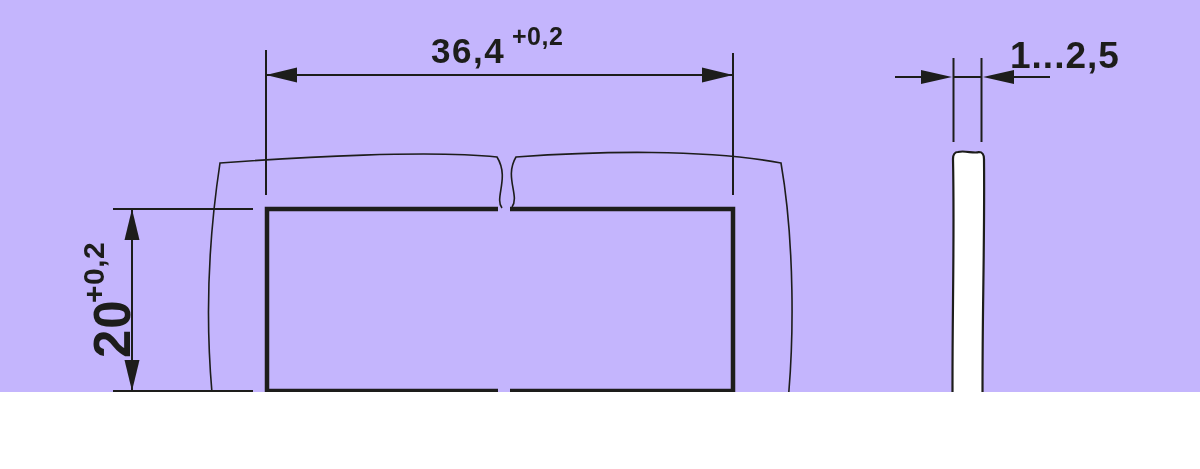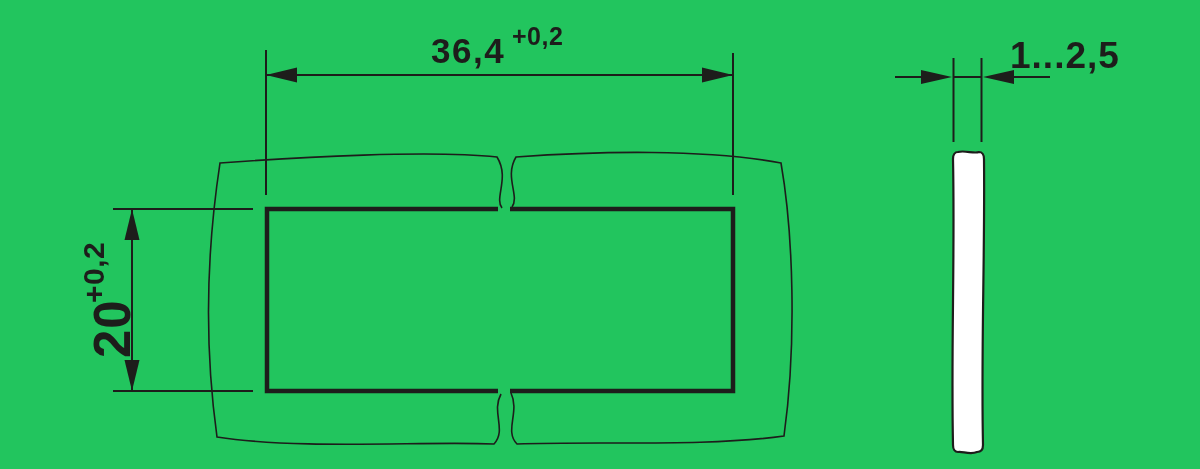--- a/index.html
+++ b/index.html
@@ -4,22 +4,22 @@
 <style>
   html, body {
     margin: 0;
     padding: 0;
     background: #ffffff;
     font-family: "Liberation Sans", sans-serif;
   }
   .drawing-stage {
     position: relative;
     width: 1200px;
-    height: 469px;
-    background: #22c55e;
+    height: 392px;
+    background: #c4b5fd;
     overflow: hidden;
   }
   .drawing-stage svg {
     position: absolute;
     left: 0;
     top: 0;
     display: block;
   }
   .dim-text {
     font-family: "Liberation Sans", sans-serif;

